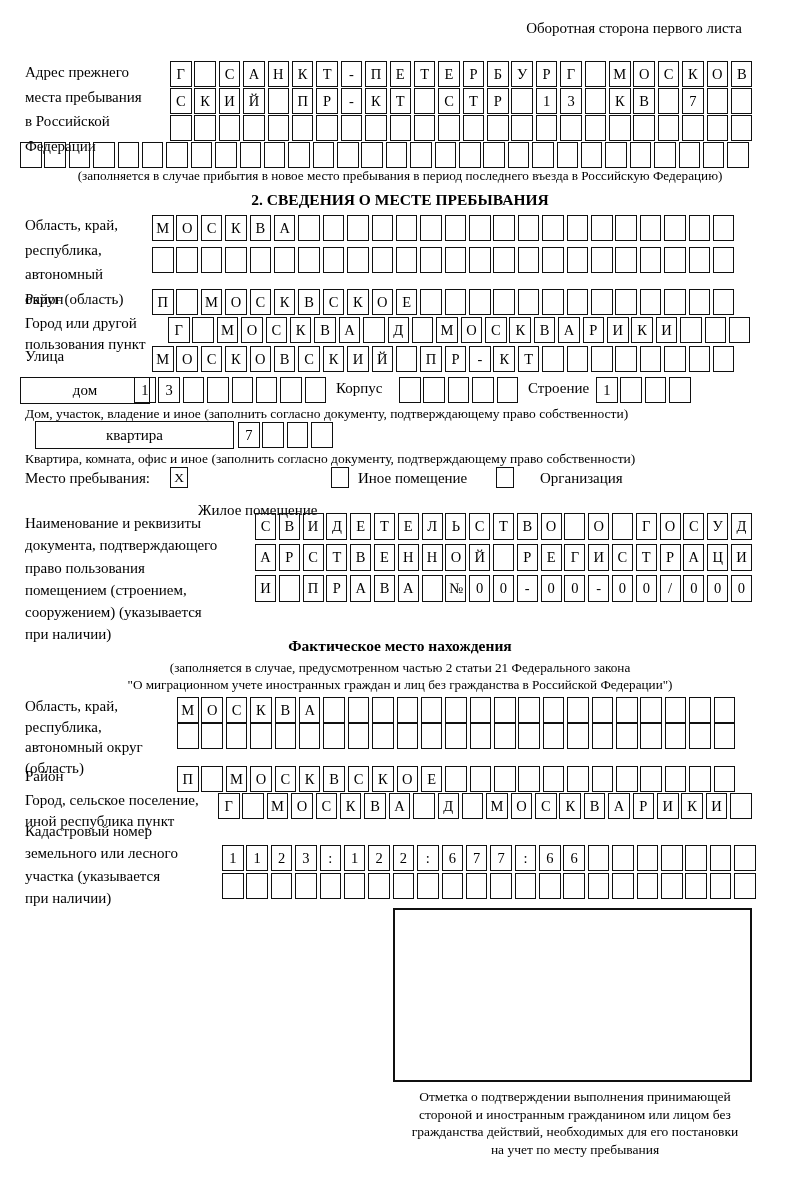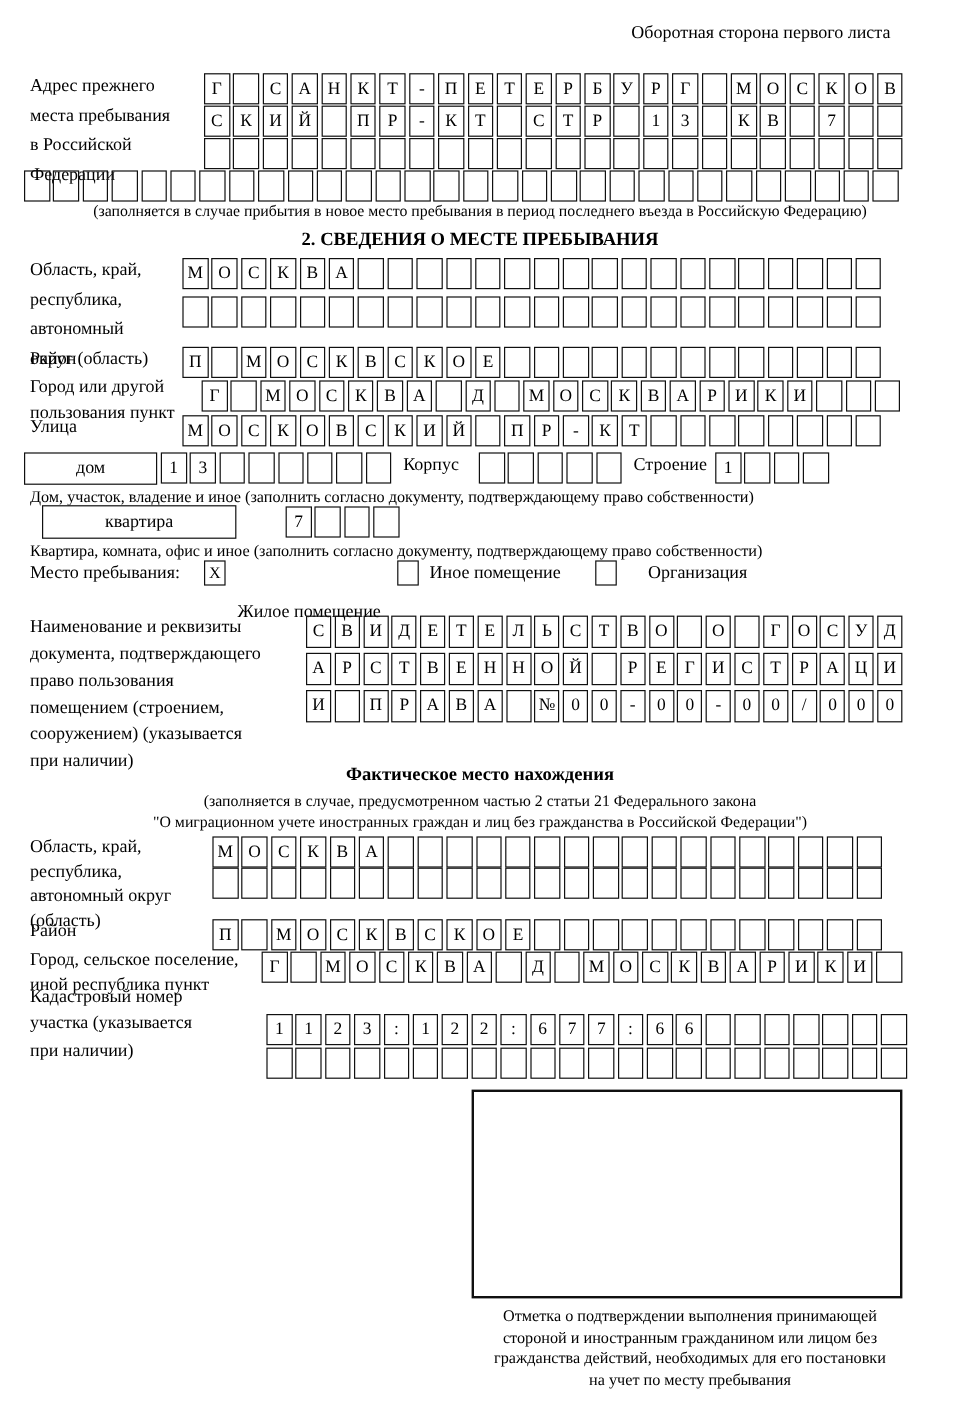--- a/index.html
+++ b/index.html
@@ -303,21 +303,21 @@
       <div class="cell"></div>
       <div class="cell"></div>
       <div class="cell"></div>
       <div class="cell"></div>
       <div class="cell"></div>
       <div class="cell"></div>
       <div class="cell"></div>
       <div class="cell"></div>
     </div>
 
-  <div class="abs box-label" style="left:20px; top:377px; width:111px; height:27px;">дом</div>
+  <div class="abs box-label" style="left:20px; top:377px; width:130px; height:27px;">дом</div>
   <div class="abs cells" style="left:134px; top:377px;">
       <div class="cell">1</div>
       <div class="cell">3</div>
       <div class="cell"></div>
       <div class="cell"></div>
       <div class="cell"></div>
       <div class="cell"></div>
       <div class="cell"></div>
       <div class="cell"></div>
     </div>
@@ -331,21 +331,21 @@
     </div>
   <div class="abs" style="left:528px; top:380px;">Строение</div>
   <div class="abs cells" style="left:596px; top:377px;">
       <div class="cell">1</div>
       <div class="cell"></div>
       <div class="cell"></div>
       <div class="cell"></div>
     </div>
   <div class="abs note135" style="left:25px; top:406px;">Дом, участок, владение и иное (заполнить согласно документу, подтверждающему право собственности)</div>
 
-  <div class="abs box-label" style="left:35px; top:421px; width:162px; height:28px;">квартира</div>
+  <div class="abs box-label" style="left:35px; top:421px; width:199px; height:28px;">квартира</div>
   <div class="abs cells" style="left:238px; top:422px;">
       <div class="cell">7</div>
       <div class="cell"></div>
       <div class="cell"></div>
       <div class="cell"></div>
     </div>
   <div class="abs note135" style="left:25px; top:451px;">Квартира, комната, офис и иное (заполнить согласно документу, подтверждающему право собственности)</div>
 
   <div class="abs" style="left:25px; top:470px;">Место пребывания:</div>
   <div class="abs chk" style="left:170px; top:467px;">X</div>
@@ -545,20 +545,21 @@
       <div class="cell">А</div>
       <div class="cell">Р</div>
       <div class="cell">И</div>
       <div class="cell">К</div>
       <div class="cell">И</div>
       <div class="cell"></div>
     </div>
 
   <div class="abs lh22" style="left:25px; top:820px; width:190px;">
       <div>Кадастровый номер</div>
+      <div>земельного или лесного</div>
       <div>участка (указывается</div>
       <div>при наличии)</div>
     </div>
   <div class="abs cells" style="left:222px; top:845px;">
       <div class="cell">1</div>
       <div class="cell">1</div>
       <div class="cell">2</div>
       <div class="cell">3</div>
       <div class="cell">:</div>
       <div class="cell">1</div>

